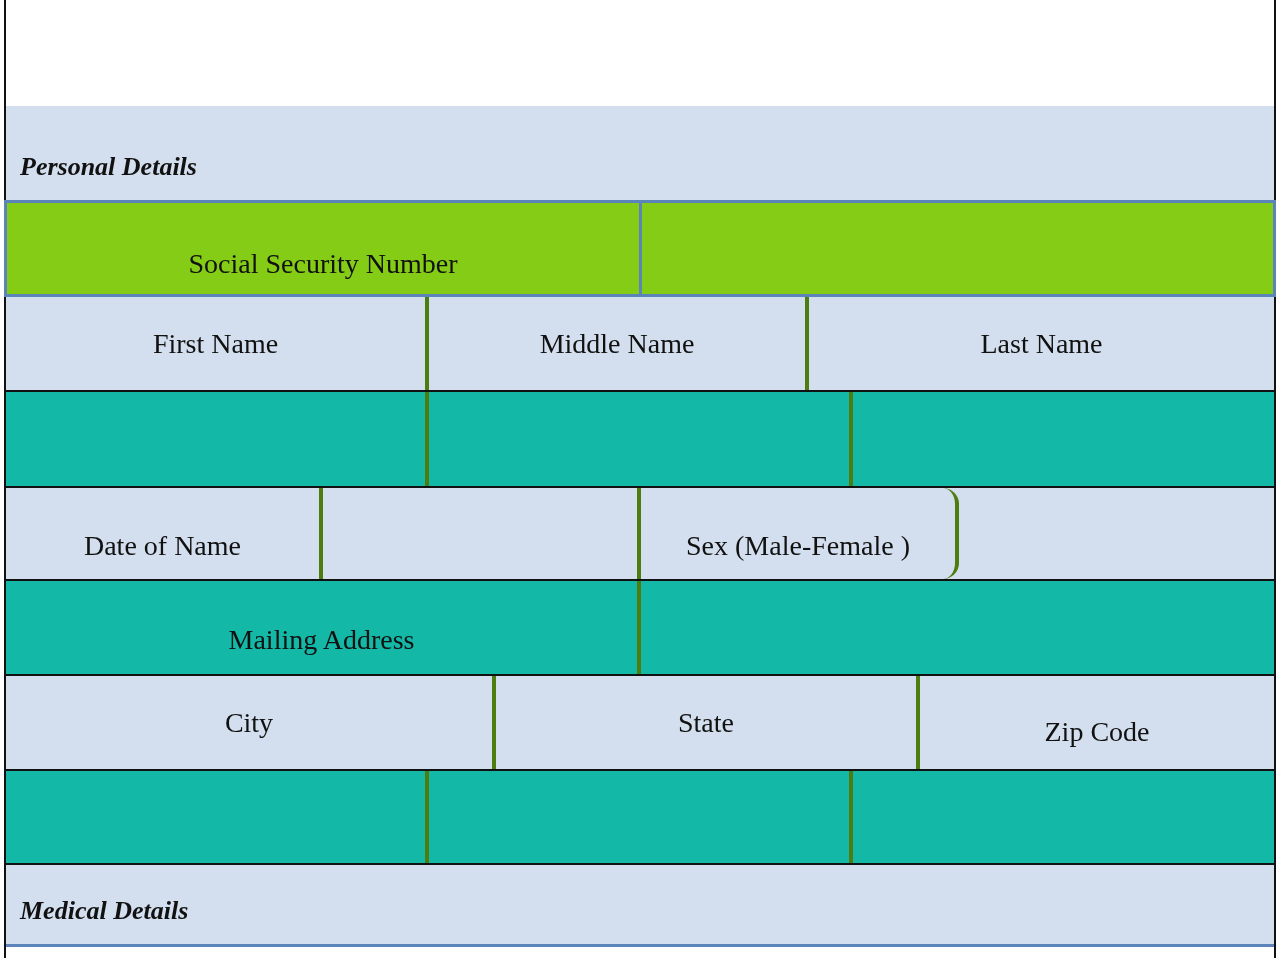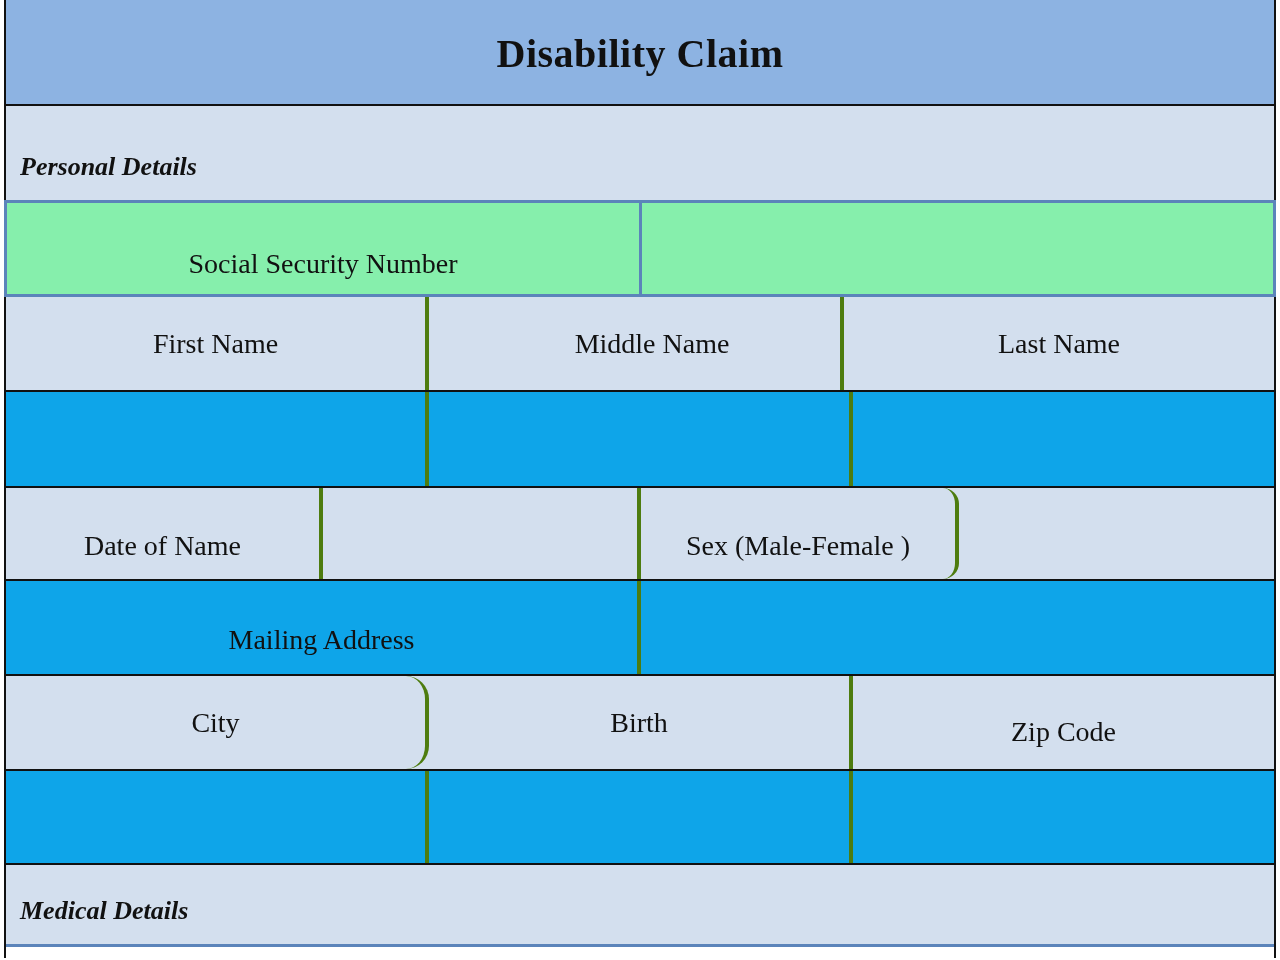--- a/index.html
+++ b/index.html
@@ -4,57 +4,54 @@
 <style>
   html, body { margin:0; padding:0; background:#ffffff; }
   body { width:1280px; height:960px; position:relative; overflow:hidden;
          font-family:"Liberation Serif", "DejaVu Serif", serif; color:#111; }
   .form { position:absolute; left:4px; top:0; width:1272px; height:958px;
           border-left:2px solid #111; border-right:2px solid #111; box-sizing:border-box; }
   .row { position:absolute; left:0; width:100%; box-sizing:border-box; display:flex; }
   .cell { box-sizing:border-box; height:100%; display:flex; align-items:center; justify-content:center;
           font-size:28px; }
   .light { background:#d3dfee; }
-  .white { background:#0ea5e9; }
+  .white { background:#14b8a6; }
   .title-row { top:0; height:106px; background:#8db3e2; border-bottom:2px solid #111;
                justify-content:center; align-items:center; }
   .title { font-weight:bold; font-size:40px; letter-spacing:0.5px; margin-top:2px; }
   .section { align-items:flex-end; justify-content:flex-start; padding:0 0 18px 14px;
              font-style:italic; font-weight:bold; font-size:26px; }
   .vline { border-right:4px solid #4d7c0f; }
   .hb { border-bottom:2px solid #111; }
-  .ssn-row { top:200px; height:97px; border:3px solid #5b84ba; background:#86efac; left:-2px; width:calc(100% + 4px); }
+  .ssn-row { top:200px; height:97px; border:3px solid #5b84ba; background:#84cc16; left:-2px; width:calc(100% + 4px); }
   .ssn-label { width:635px; border-right:3px solid #5b84ba; padding-top:30px; padding-left:0; }
   .label-low { padding-top:24px; }
 </style>
 </head>
 <body>
 
 <div class="form">
 
-  <div class="row title-row">
-    <span class="title">Disability Claim</span>
-  </div>
 
   <div class="row light section" style="top:106px;height:94px;">
     <span>Personal Details</span>
   </div>
 
   <div class="row ssn-row">
     <div class="cell ssn-label">
       <span>Social Security Number</span>
     </div>
     <div class="cell" style="flex:1;"></div>
   </div>
 
   <div class="row light hb" style="top:297px;height:95px;">
     <div class="cell vline" style="width:423px;">
       <span>First Name</span>
     </div>
-    <div class="cell vline" style="width:380px;margin-left:35px;">
+    <div class="cell vline" style="width:380px;">
       <span>Middle Name</span>
     </div>
     <div class="cell" style="flex:1;">
       <span>Last Name</span>
     </div>
   </div>
 
   <div class="row white hb" style="top:392px;height:96px;">
     <div class="cell vline" style="width:423px;"></div>
     <div class="cell vline" style="width:424px;"></div>
@@ -73,25 +70,25 @@
   </div>
 
   <div class="row white hb" style="top:581px;height:95px;">
     <div class="cell vline label-low" style="width:635px;">
       <span>Mailing Address</span>
     </div>
     <div class="cell" style="flex:1;"></div>
   </div>
 
   <div class="row light hb" style="top:676px;height:95px;">
-    <div class="cell vline" style="width:423px;border-radius:23px;">
+    <div class="cell vline" style="width:490px;">
       <span>City</span>
     </div>
     <div class="cell vline" style="width:424px;">
-      <span>Birth</span>
+      <span>State</span>
     </div>
     <div class="cell" style="flex:1;margin-top:9px;">
       <span>Zip Code</span>
     </div>
   </div>
 
   <div class="row white hb" style="top:771px;height:94px;">
     <div class="cell vline" style="width:423px;"></div>
     <div class="cell vline" style="width:424px;"></div>
     <div class="cell" style="flex:1;"></div>

